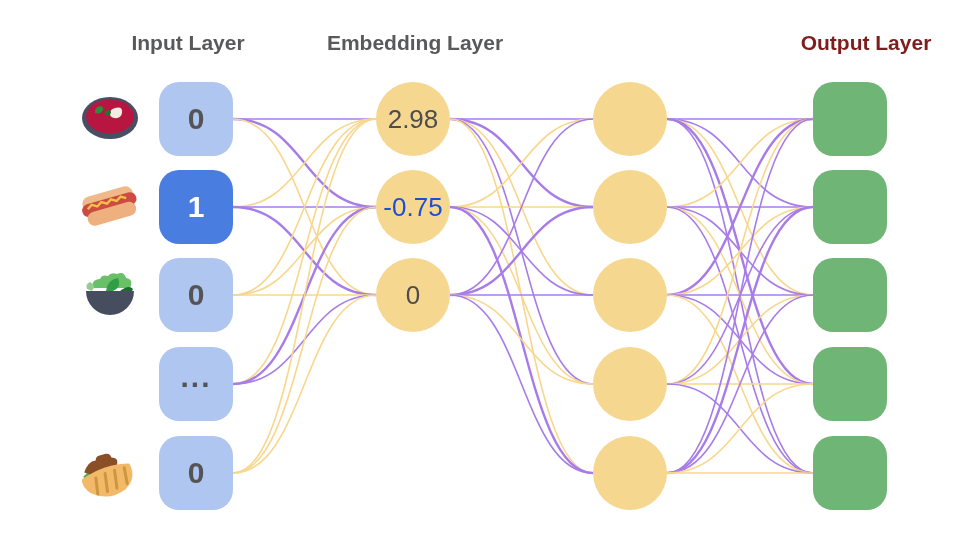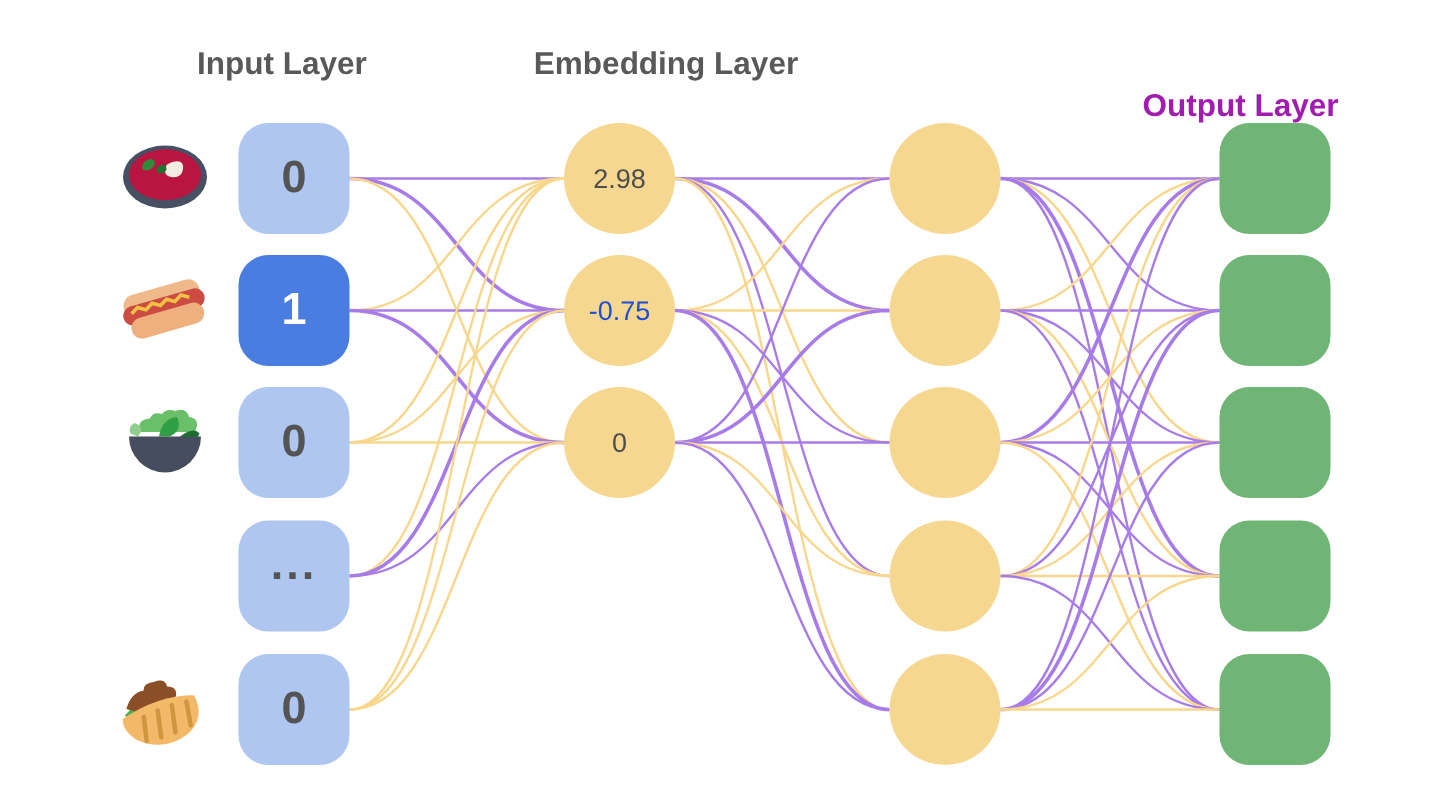--- a/index.html
+++ b/index.html
@@ -16,21 +16,21 @@
   }
   .node{
     position:absolute;width:74px;height:74px;
     display:flex;align-items:center;justify-content:center;
     box-sizing:border-box;
   }
   .shape-square{border-radius:20px;}
   .shape-circle{border-radius:50%;}
   .label-input{font-size:30px;font-weight:bold;line-height:1;}
   .label-dots{font-size:30px;font-weight:bold;line-height:1;letter-spacing:2px;margin-top:-14px;}
-  .label-embed{font-size:18px;font-weight:400;line-height:1;}
+  .label-embed{font-size:26px;font-weight:400;line-height:1;}
   .food-icon{position:absolute;width:68px;height:68px;display:flex;align-items:center;justify-content:center;}
   .food-icon svg{width:68px;height:68px;display:block;}
 </style>
 </head>
 <body>
 
 <div class="stage">
 
   <svg class="edges" width="960" height="540">
       <path d="M 233 119 C 304.5 119 304.5 119 376 119" fill="none" stroke="#a87ce8" stroke-width="1.6"></path>
@@ -84,22 +84,22 @@
       <path d="M 667 384 C 740 384 740 384 813 384" fill="none" stroke="#f8d78d" stroke-width="1.6"></path>
       <path d="M 667 384 C 740 384 740 473 813 473" fill="none" stroke="#a87ce8" stroke-width="1.6"></path>
       <path d="M 667 473 C 740 473 740 119 813 119" fill="none" stroke="#a87ce8" stroke-width="1.6"></path>
       <path d="M 667 473 C 740 473 740 207 813 207" fill="none" stroke="#a87ce8" stroke-width="2.4"></path>
       <path d="M 667 473 C 740 473 740 295 813 295" fill="none" stroke="#a87ce8" stroke-width="1.6"></path>
       <path d="M 667 473 C 740 473 740 384 813 384" fill="none" stroke="#f8d78d" stroke-width="1.6"></path>
       <path d="M 667 473 C 740 473 740 473 813 473" fill="none" stroke="#f8d78d" stroke-width="1.6"></path>
     </svg>
 
   <div class="layer-title" style="left: 188px; color: rgb(88, 89, 91);">Input Layer</div>
-  <div class="layer-title" style="left: 444px; color: rgb(88, 89, 91);">Embedding Layer</div>
-  <div class="layer-title" style="left: 827px; color: #a21caf; margin-top: 28px;">Output Layer</div>
+  <div class="layer-title" style="left: 415px; color: rgb(88, 89, 91);">Embedding Layer</div>
+  <div class="layer-title" style="left: 866px; color: #7f1d1d;">Output Layer</div>
 
   <div class="food-icon" style="left:76px;top:85px">
     <svg viewBox="0 0 68 68">
       <ellipse cx="34" cy="33" rx="28" ry="21" fill="#475063"></ellipse>
       <ellipse cx="34" cy="31.5" rx="24" ry="17" fill="#b91541"></ellipse>
       <path d="M39 23 q8 -2 7 5 q-1 6 -8 5 q-5 -1 -4 -6 q1 -3 5 -4 Z" fill="#f3ece2"></path>
       <path d="M25 21 q-7 1 -6 7 q5 2 8 -3 q1 -3 -2 -4 Z" fill="#2e8b3a"></path>
       <path d="M29 26 q6 -3 6 2 q-2 4 -6 2 q-1 -2 0 -4 Z" fill="#237030"></path>
     </svg>
   </div>

